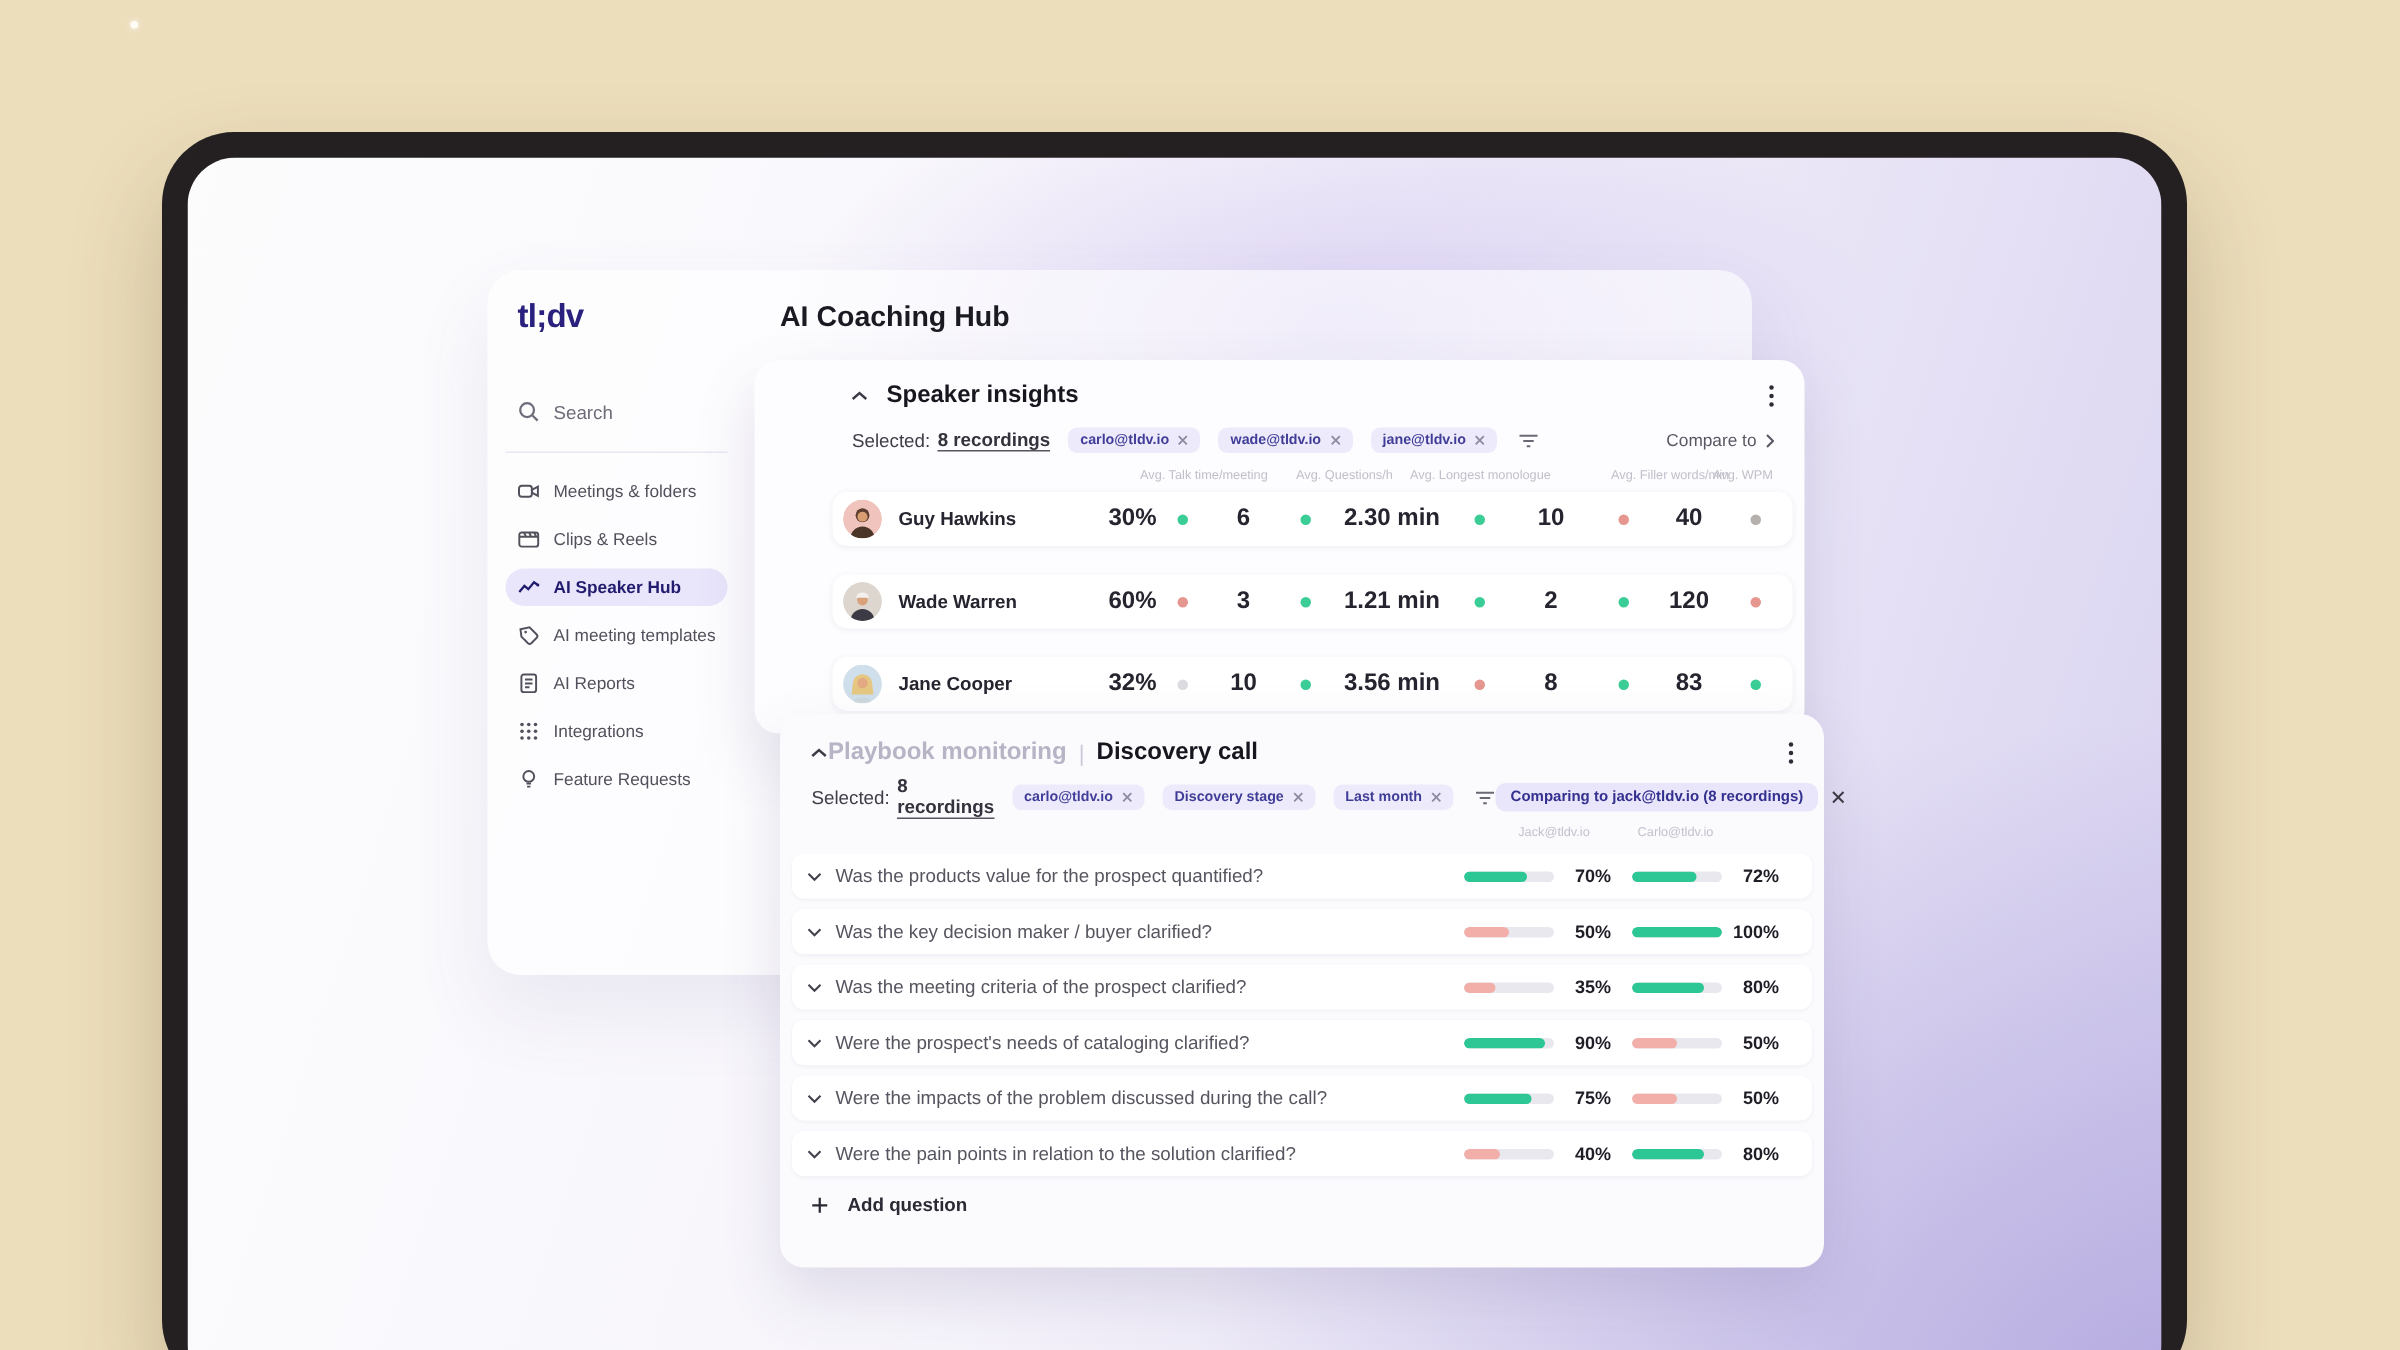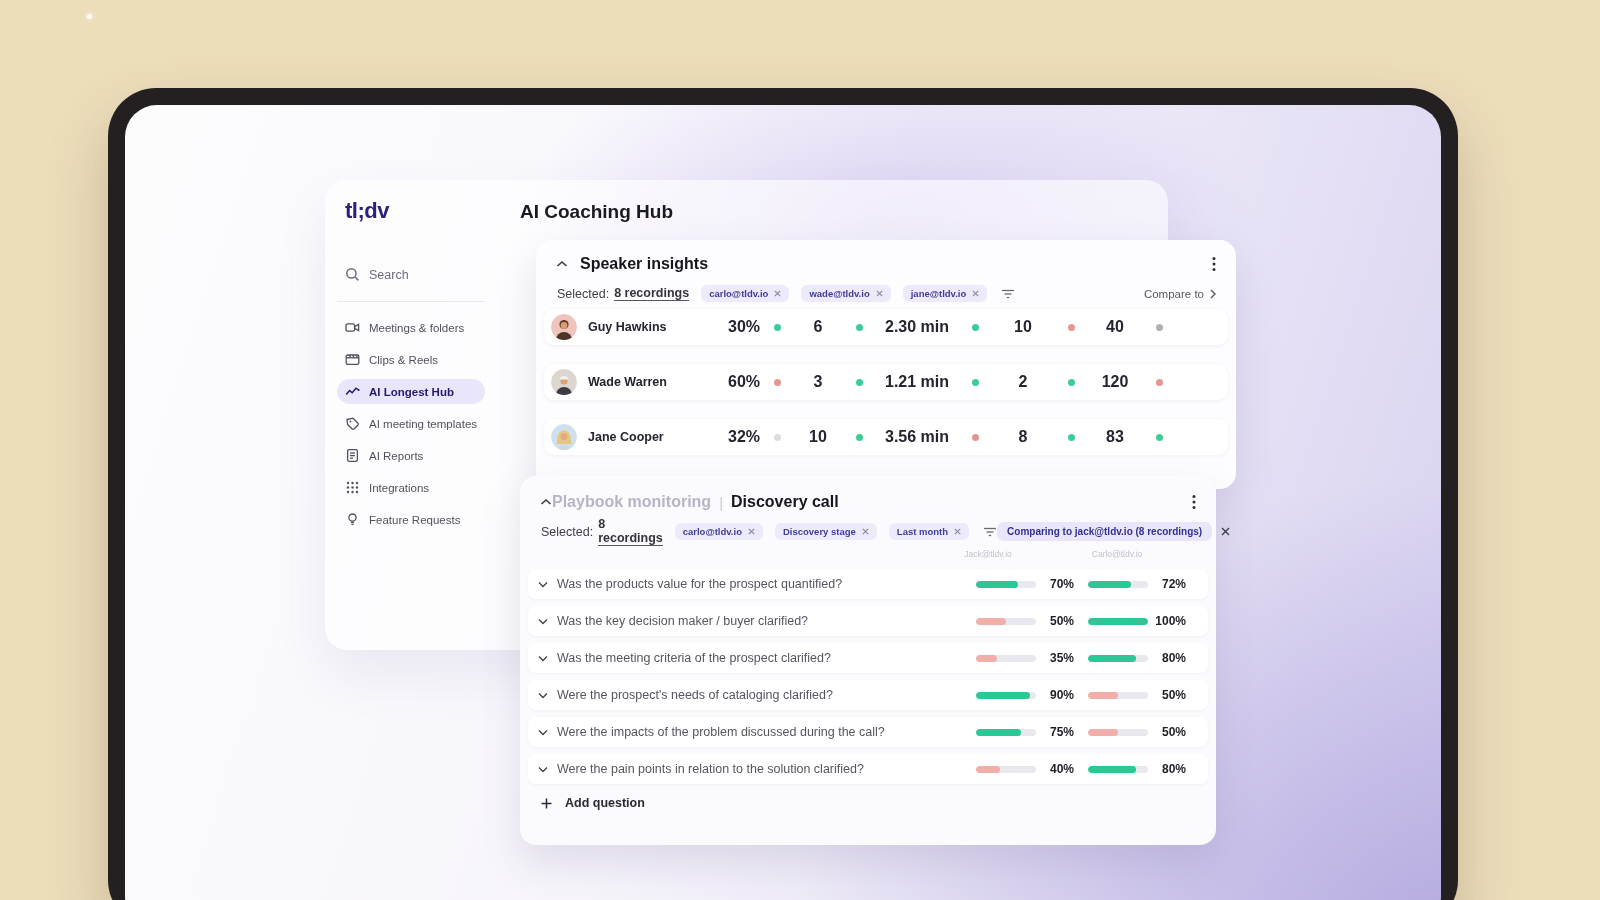--- a/index.html
+++ b/index.html
@@ -112,21 +112,21 @@
             <line x1="7.8" y1="3" x2="9" y2="5.8"></line>
             <line x1="11.2" y1="3" x2="12.4" y2="5.8"></line>
           </svg>
         <span>Clips &amp; Reels</span>
       </div>
       <div class="mitem active">
         <svg class="icon" width="15" height="15" viewBox="0 0 15 15" fill="none" stroke="#221c6e" stroke-width="1.5">
             <polyline points="1.2,10.6 4.6,6.6 7.2,8.8 11,4.2 13.6,6"></polyline>
             <circle cx="13.6" cy="6" r="1" fill="#221c6e" stroke="none"></circle>
           </svg>
-        <span>AI Longest Hub</span>
+        <span>AI Speaker Hub</span>
       </div>
       <div class="mitem">
         <svg class="icon" width="15" height="15" viewBox="0 0 15 15" fill="none" stroke="#53505c" stroke-width="1.3">
             <path d="M2 3.5 L8 2.2 L12.8 7 a1.6 1.6 0 0 1 0 2.2 L9.2 12.8 a1.6 1.6 0 0 1 -2.2 0 L2.6 8.4 Z"></path>
             <circle cx="5.4" cy="5.4" r="0.9" fill="#53505c" stroke="none"></circle>
           </svg>
         <span>AI meeting templates</span>
       </div>
       <div class="mitem">
         <svg class="icon" width="15" height="15" viewBox="0 0 15 15" fill="none" stroke="#53505c" stroke-width="1.3">
@@ -156,21 +156,21 @@
             <circle cx="7.5" cy="5.6" r="3.6"></circle>
             <line x1="6" y1="10.4" x2="9" y2="10.4"></line>
             <line x1="6.4" y1="12.4" x2="8.6" y2="12.4"></line>
           </svg>
         <span>Feature Requests</span>
       </div>
     </div>
 
     <div class="page-title">AI Coaching Hub</div>
 
-    <div class="card" style="left:411px; top:135px; width:700px; height:249px; padding-top:12px;">
+    <div class="card" style="left:378px; top:135px; width:700px; height:249px; padding-top:12px;padding-left:44px;">
       <div class="card-head">
         <svg class="icon" width="12" height="8" viewBox="0 0 12 8" fill="none" stroke="#3c3a45" stroke-width="1.6">
             <polyline points="1.5,6 6,2 10.5,6"></polyline>
           </svg>
         <span class="card-title">Speaker insights</span>
         <span class="kebab">
           <svg class="icon" width="4" height="16" viewBox="0 0 4 16" fill="#2e2c35">
               <circle cx="2" cy="2.4" r="1.5"></circle>
               <circle cx="2" cy="8" r="1.5"></circle>
               <circle cx="2" cy="13.6" r="1.5"></circle>
@@ -209,20 +209,27 @@
             </svg>
         </span>
         <span class="compare-btn">
           <span>Compare to</span>
           <svg class="icon" width="6" height="10" viewBox="0 0 6 10" fill="none" stroke="#5a5763" stroke-width="1.4">
               <polyline points="1,1 5,5 1,9"></polyline>
             </svg>
         </span>
       </div>
 
+      <div class="sheaders">
+        <span style="left:205px">Avg. Talk time/meeting</span>
+        <span style="left:309px">Avg. Questions/h</span>
+        <span style="left:385px">Avg. Longest monologue</span>
+        <span style="left:519px">Avg. Filler words/min</span>
+        <span style="left:587px">Avg. WPM</span>
+      </div>
 
       <div class="srows">
         <div class="srow">
           <span class="namecell">
             <span class="avatar"><svg viewBox="0 0 26 26" width="26" height="26">
                   <circle cx="13" cy="13" r="13" fill="#f0c3bc"></circle>
                   <circle cx="13" cy="10.5" r="4.6" fill="#5a3d2c"></circle>
                   <circle cx="13" cy="11.5" r="3.4" fill="#d99d72"></circle>
                   <path d="M5 26 a8 8 0 0 1 16 0 Z" fill="#4a3526"></path>
                 </svg></span>
@@ -334,21 +341,21 @@
         <span class="comparing-pill">Comparing to jack@tldv.io (8 recordings)</span>
         <span class="comparing-x">
           <svg class="icon" width="9" height="9" viewBox="0 0 9 9" stroke="#3a3843" stroke-width="1.3">
               <line x1="1" y1="1" x2="8" y2="8"></line>
               <line x1="8" y1="1" x2="1" y2="8"></line>
             </svg>
         </span>
       </div>
 
       <div class="pb-collabels">
-        <span style="left:460px">Jack@tldv.io</span>
+        <span style="left:508px">Jack@tldv.io</span>
         <span style="left:589px">Carlo@tldv.io</span>
       </div>
 
       <div class="qrows">
 
         <div class="qrow">
           <svg class="icon" width="10" height="7" viewBox="0 0 10 7" fill="none" stroke="#44424c" stroke-width="1.4">
               <polyline points="1,1.5 5,5.5 9,1.5"></polyline>
             </svg>
           <span class="qtext">Was the products value for the prospect quantified?</span>

